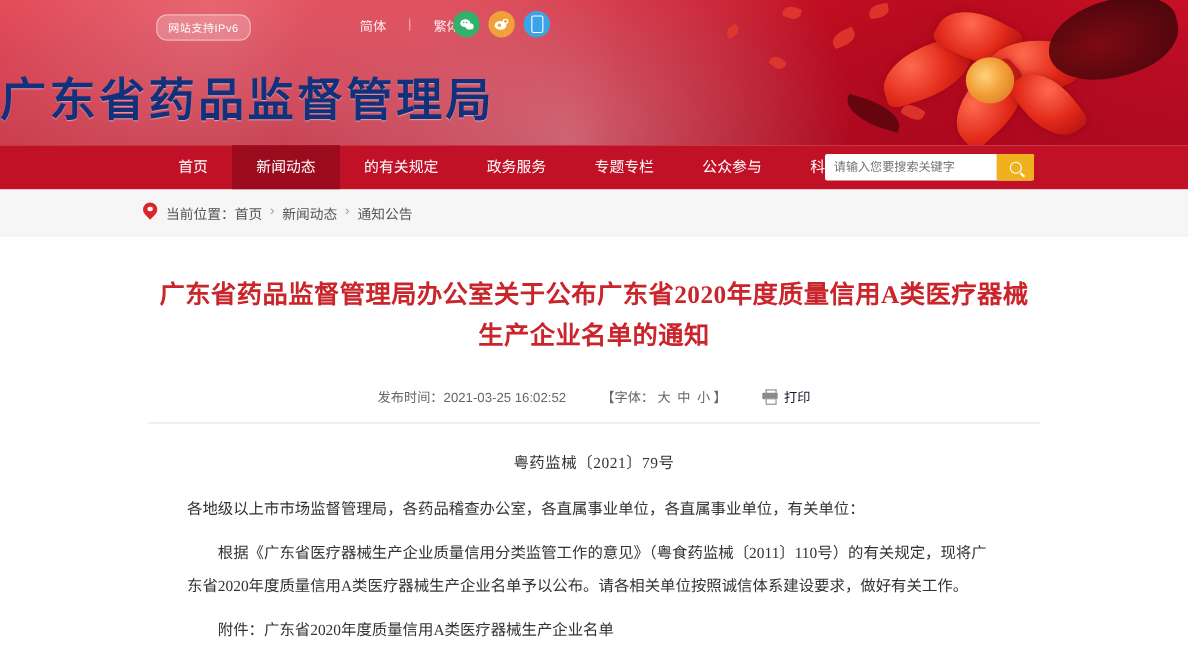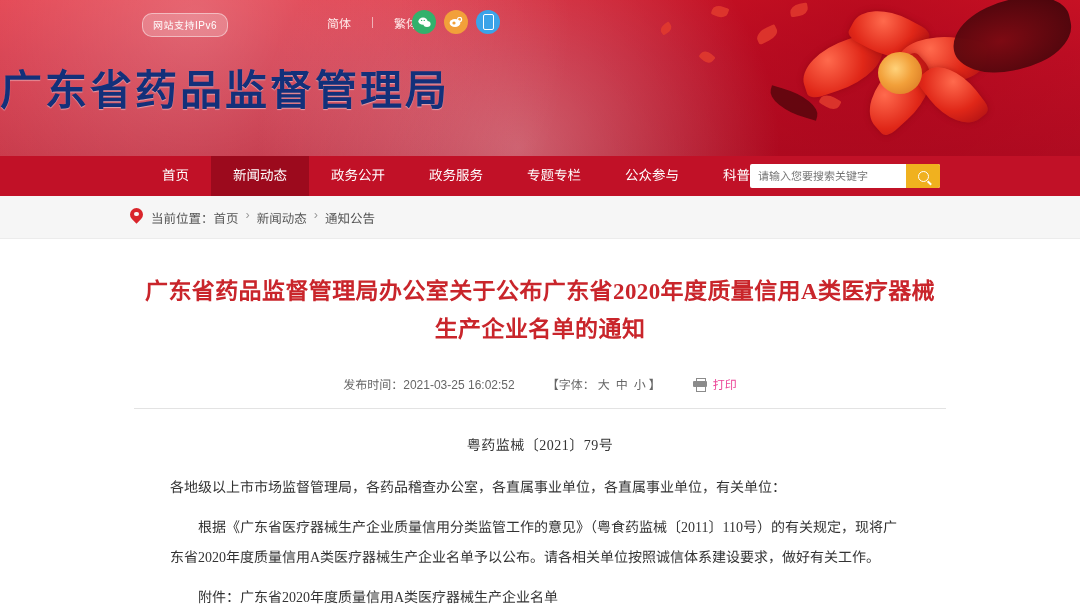--- a/index.html
+++ b/index.html
@@ -17,21 +17,21 @@
     position: relative;
     width: 1080px;
     height: 608px;
     overflow: hidden;
   }
 
   
   .banner {
     position: relative;
     width: 1080px;
-    height: 156px;
+    height: 132px;
     overflow: hidden;
     background: linear-gradient(180deg, #d7182b 0%, #c8132a 35%, #b50f26 100%);
   }
   .banner-wash {
     position: absolute;
     inset: 0;
     background:
       radial-gradient(circle at 18% 12%, rgba(255,255,255,0.30) 0%, rgba(255,255,255,0) 42%),
       radial-gradient(circle at 48% 95%, rgba(255,255,255,0.34) 0%, rgba(255,255,255,0) 45%),
       radial-gradient(circle at 80% 20%, rgba(160,0,20,0.55) 0%, rgba(160,0,20,0) 55%),
@@ -305,21 +305,21 @@
     gap: 32px;
     font-size: 12px;
     color: #666666;
   }
   .meta-item { white-space: nowrap; }
   .fs-opt { margin: 0 3px; color: #666; }
   .print-item {
     display: flex;
     align-items: center;
     gap: 6px;
-    color: #ec4899;
+    color: #0f172a;
   }
   .printer {
     width: 14px; height: 12px;
     position: relative;
   }
   .printer .body {
     position: absolute;
     left: 0; top: 3px;
     width: 14px; height: 6px;
     background: #8b8b8b;
@@ -422,21 +422,21 @@
       </div>
     </div>
 
     <div class="site-title">广东省药品监督管理局</div>
   </div>
 
   <div class="navbar">
     <div class="nav-items">
       <div class="nav-item">首页</div>
       <div class="nav-item active">新闻动态</div>
-      <div class="nav-item">政务公开</div>
+      <div class="nav-item">的有关规定</div>
       <div class="nav-item">政务服务</div>
       <div class="nav-item">专题专栏</div>
       <div class="nav-item">公众参与</div>
       <div class="nav-item">科普宣传</div>
     </div>
 
     <div class="search-box">
       <input class="search-input" type="text" placeholder="请输入您要搜索关键字" style="">
       <button class="search-btn">
         <span class="mag"></span>

